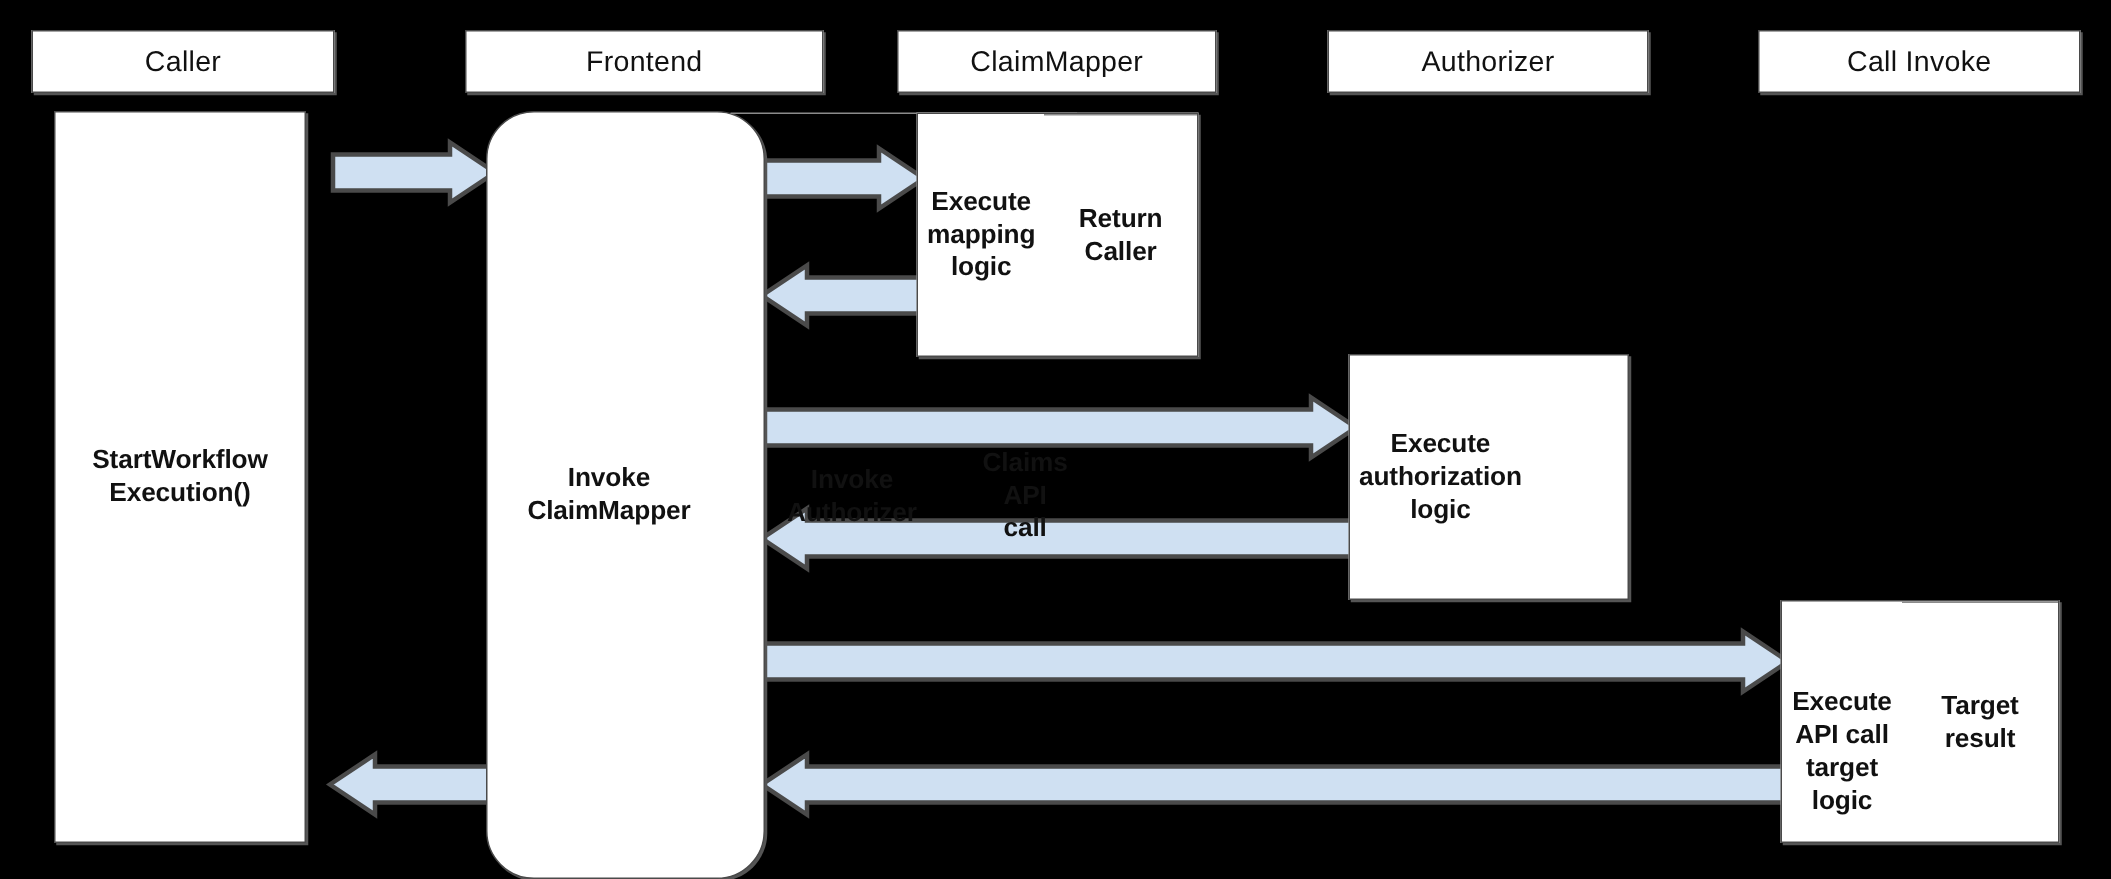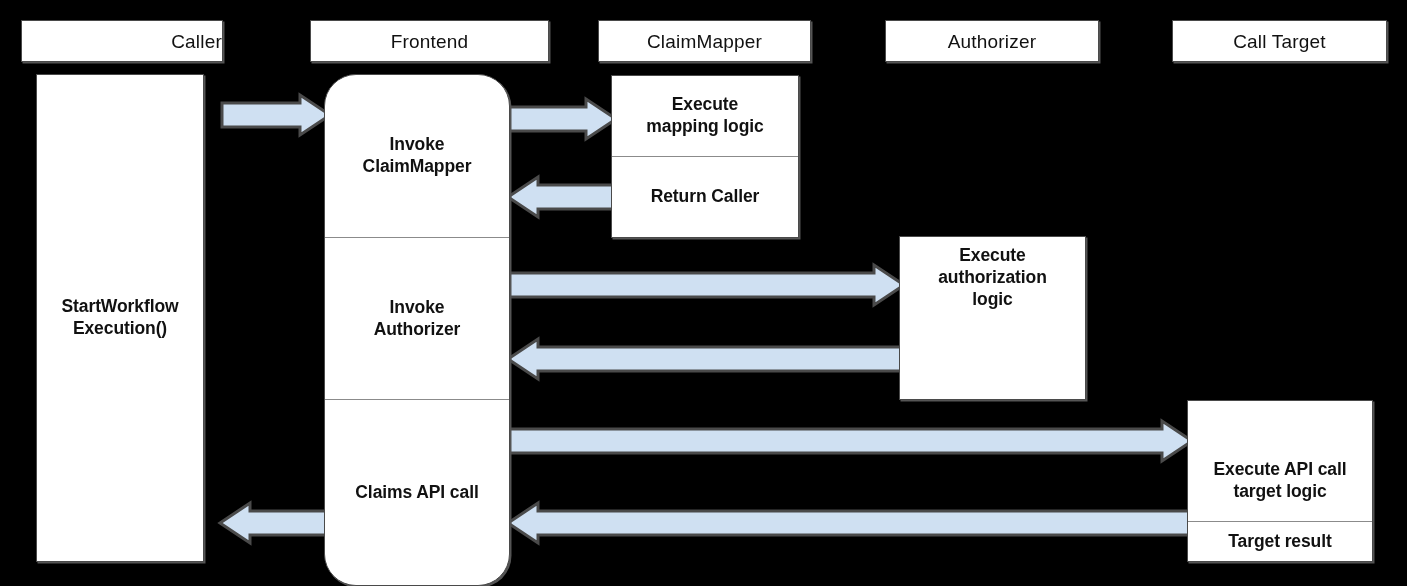--- a/index.html
+++ b/index.html
@@ -38,21 +38,21 @@
     line-height: 1;
   }
 
   
   .act {
     position: absolute;
     background: #ffffff;
     border: 1.5px solid #4a4a4a;
     box-shadow: 1.5px 1.5px 0 #555;
     display: flex;
-    flex-direction: column;
+    flex-direction: row;
     box-sizing: border-box;
   }
   .cell {
     flex: 1 1 auto;
     display: flex;
     align-items: center;
     justify-content: center;
     box-sizing: border-box;
     padding: 2px 6px;
   }
@@ -83,38 +83,38 @@
     stroke: #4a4a4a;
     stroke-width: 3;
     stroke-linejoin: miter;
   }
 </style>
 </head>
 <body>
 
 <div id="canvas">
 
-  <div class="hdr" style="left:21px;  top:20px;  width:202px; height:42px;justify-content:flex-end;">
+  <div class="hdr" style="left:21px;  top:20px;  width:202px; height:42px;">
     <span>Caller</span>
   </div>
 
   <div class="hdr" style="left:310px; top:20px; width:239px; height:42px;">
     <span>Frontend</span>
   </div>
 
   <div class="hdr" style="left:598px; top:20px; width:213px; height:42px;">
     <span>ClaimMapper</span>
   </div>
 
   <div class="hdr" style="left:885px; top:20px; width:214px; height:42px;">
     <span>Authorizer</span>
   </div>
 
   <div class="hdr" style="left:1172px; top:20px; width:215px; height:42px;">
-    <span>Call Target</span>
+    <span>Call Invoke</span>
   </div>
 
   <div class="arrow" style="left:222px; top:95px; width:108px; height:40px;">
     <svg viewBox="0 0 108 40" preserveAspectRatio="none">
       <polygon points="0,8 78,8 78,0 108,20 78,40 78,32 0,32"></polygon>
     </svg>
   </div>
 
   <div class="arrow" style="left:508px; top:99px; width:108px; height:40px;">
     <svg viewBox="0 0 108 40" preserveAspectRatio="none">

